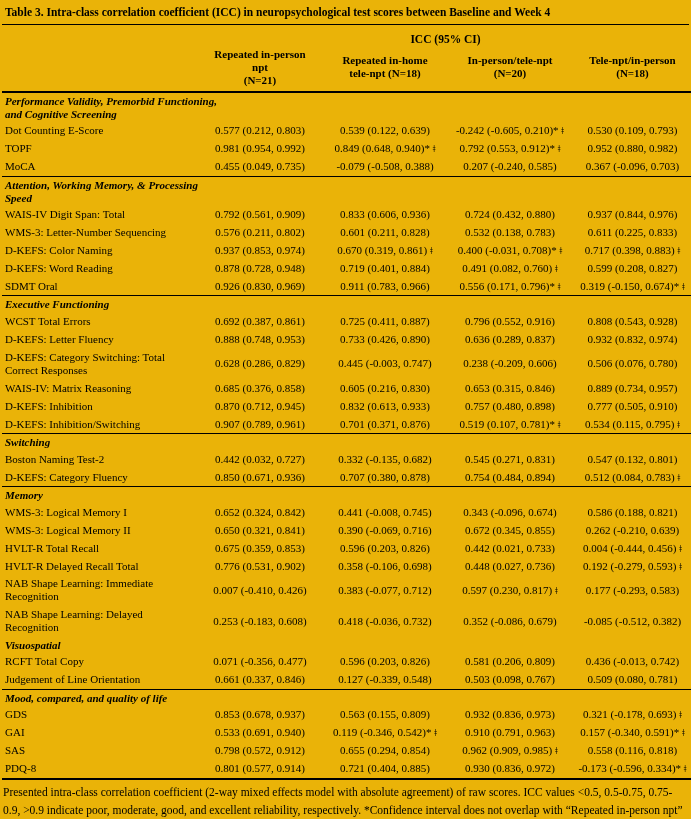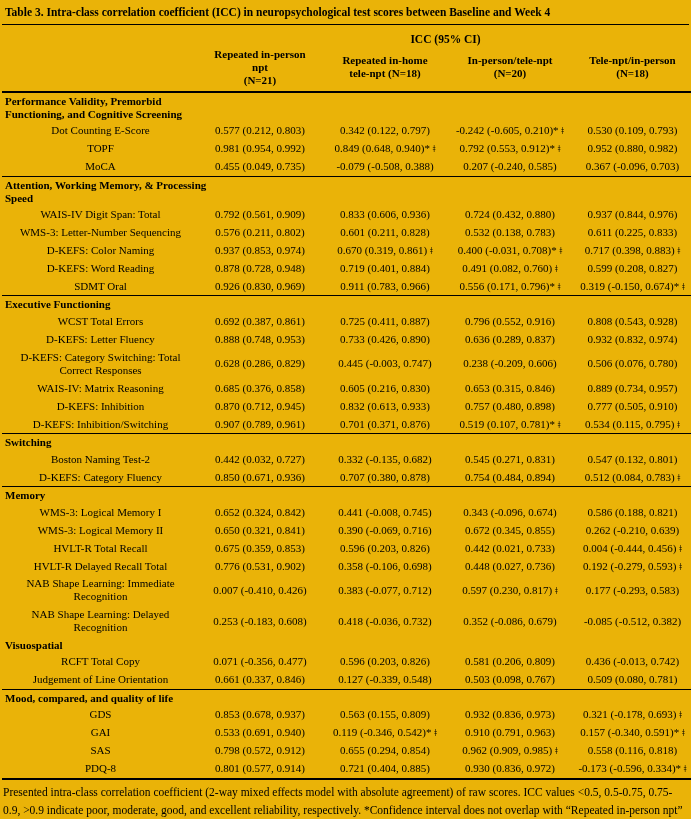--- a/index.html
+++ b/index.html
@@ -23,25 +23,25 @@
   }
   .colhead{
     font-weight:bold;text-align:center;vertical-align:middle;
     white-space:pre-line;line-height:1.18;padding:2px 2px 4px 2px;
   }
   thead tr.colhead-row th{border-bottom:2px solid #000;}
   tbody th.section-head{
     text-align:left;font-weight:bold;line-height:1.18;
     padding:2px 2px 1px 3px;vertical-align:top;
   }
-  .section-name{display:block;max-width:215px;}
+  .section-name{display:block;max-width:215px;font-style:italic;}
   tbody tr.rule-above th{border-top:1px solid #000;}
   tbody tr.right-tick th{border-right:1px solid #000;}
   tbody th.row-label{
-    text-align:center;line-height:1.18;padding:2.5px 2px 2.5px 3px;
+    text-align:left;line-height:1.18;padding:2.5px 2px 2.5px 3px;
     vertical-align:middle;
   }
   tbody td{
     text-align:center;line-height:1.18;padding:2.5px 1px;
     vertical-align:middle;
   }
   .footnote{
     font-size:11.5px;line-height:1.6;padding:3px 1px 0 1px;
   }
 </style>
@@ -80,21 +80,21 @@
     </thead>
     <tbody id="table-body">
         <tr class="right-tick">
           <th colspan="5" class="section-head">
             <span class="section-name">Performance Validity, Premorbid Functioning, and Cognitive Screening</span>
           </th>
         </tr>
         <tr>
           <th class="row-label">Dot Counting E-Score</th>
           <td>0.577 (0.212, 0.803)</td>
-          <td>0.342 (0.122, 0.797)</td>
+          <td>0.539 (0.122, 0.639)</td>
           <td>-0.242 (-0.605, 0.210)* ǂ</td>
           <td>0.530 (0.109, 0.793)</td>
         </tr>
         <tr>
           <th class="row-label">TOPF</th>
           <td>0.981 (0.954, 0.992)</td>
           <td>0.849 (0.648, 0.940)* ǂ</td>
           <td>0.792 (0.553, 0.912)* ǂ</td>
           <td>0.952 (0.880, 0.982)</td>
         </tr>

